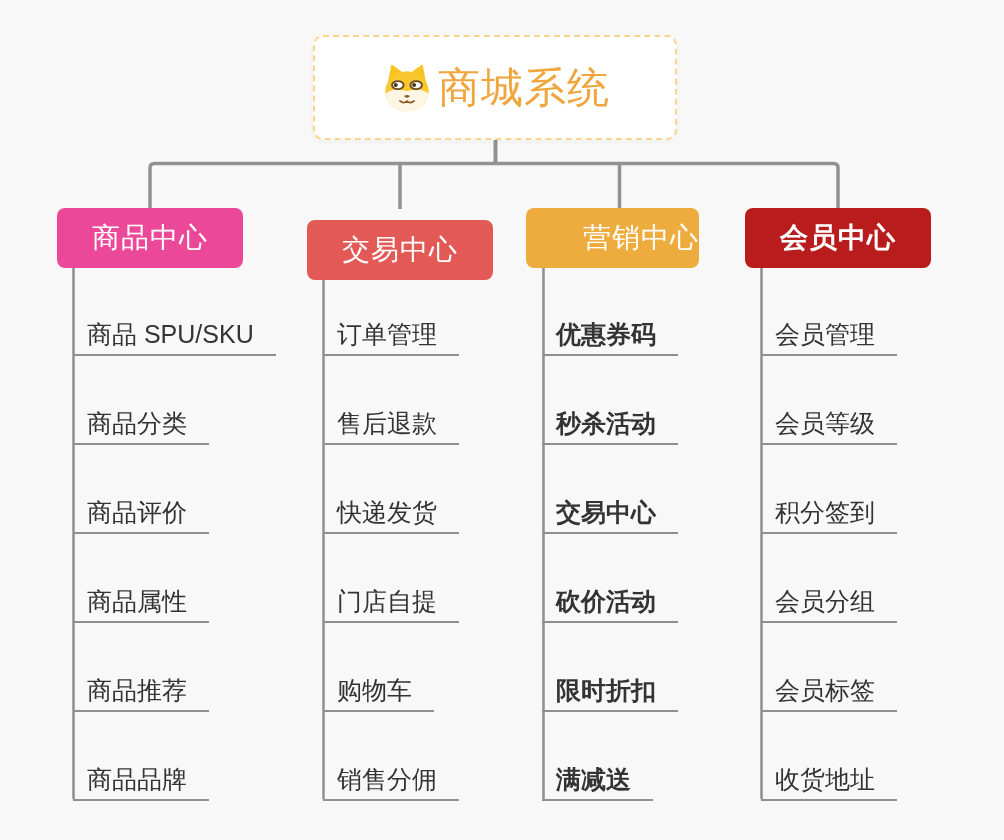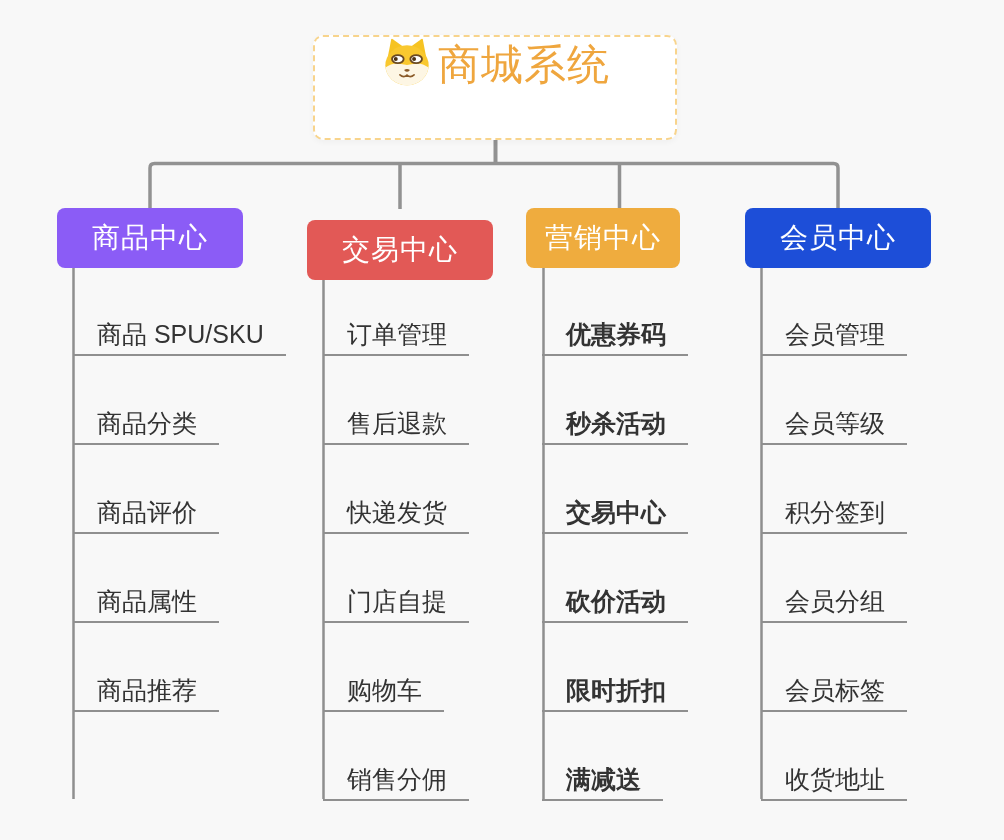--- a/index.html
+++ b/index.html
@@ -17,21 +17,21 @@
 
   
   .root-node {
     position: absolute;
     left: 313px; top: 35px;
     width: 364px; height: 105px;
     background: #ffffff;
     border: 2px dashed #f8d48c;
     border-radius: 10px;
     box-shadow: 0 2px 6px rgba(0,0,0,0.04);
-    display: flex; align-items: flex-start; justify-content: center;
+    display: flex; align-items: center; justify-content: center;
     gap: 4px;
     cursor: pointer;
   }
   .root-title {
     font-size: 42px;
     font-weight: 500;
     color: #efa63e;
     letter-spacing: 1px;
     white-space: nowrap;
   }
@@ -44,38 +44,38 @@
     border-radius: 8px;
     display: flex; align-items: center; justify-content: center;
     color: #ffffff;
     font-size: 28px;
     letter-spacing: 1px;
     cursor: pointer;
     white-space: nowrap;
   }
   .branch-header.b0 { left: 57px;  width: 186px; }
   .branch-header.b1 { left: 307px; width: 186px; margin-top: 12px; }
-  .branch-header.b2 { left: 526px; width: 154px; }
+  .branch-header.b2 { left: 526px; width: 173px; justify-content: flex-end; }
   .branch-header.b3 { left: 745px; width: 186px; }
 
   
   .item-col { position: absolute; top: 268px; width: 250px; height: 540px; }
   .item-col.c0 { left: 73px; }
   .item-col.c1 { left: 323px; }
   .item-col.c2 { left: 542px; font-weight: bold; }
   .item-col.c3 { left: 761px; }
 
   .item {
     position: absolute;
     left: 0;
     height: 42px;
     width: max-content;
     display: flex;
     align-items: flex-end;
-    padding: 0 22px 5px 24px;
+    padding: 0 22px 5px 14px;
     border-bottom: 2px solid #8f8f8f;
     font-size: 25px;
     color: #333333;
     line-height: 1.15;
     white-space: nowrap;
     cursor: pointer;
   }
   .item:nth-child(1) { top: 46px; }
   .item:nth-child(2) { top: 135px; }
   .item:nth-child(3) { top: 224px; }
@@ -122,49 +122,52 @@
       <ellipse cx="43" cy="26.5" rx="7" ry="4.8" fill="#ffffff" stroke="#6b4a23" stroke-width="2.2"></ellipse>
       <circle cx="40.5" cy="26.5" r="2.4" fill="#4e3314"></circle>
 
       <path d="M28.5 39.5 Q32 37.5 35.5 39.5 Q32 44 28.5 39.5 Z" fill="#8a5a28"></path>
 
       <path d="M23.5 45.5 Q27.8 49.5 32 45.8 Q36.2 49.5 40.5 45.5" stroke="#8a5a28" stroke-width="2" fill="none" stroke-linecap="round"></path>
     </svg>
     <span class="root-title">商城系统</span>
   </div>
 
-  <div class="branch-header b0" style="background: #8b5cf6;">
+  <div class="branch-header b0" style="background: #ec4899;">
     <span>商品中心</span>
   </div>
   <div class="branch-header b1" style="background: rgb(226, 89, 86);">
     <span>交易中心</span>
   </div>
   <div class="branch-header b2" style="background: rgb(239, 172, 62);">
     <span>营销中心</span>
   </div>
-  <div class="branch-header b3" style="background: #1d4ed8;">
+  <div class="branch-header b3" style="background: #b91c1c; font-weight: bold;">
     <span>会员中心</span>
   </div>
 
   <div class="item-col c0">
     <div class="item">
         <span>商品 SPU/SKU</span>
       </div>
     <div class="item">
         <span>商品分类</span>
       </div>
     <div class="item">
         <span>商品评价</span>
       </div>
     <div class="item">
         <span>商品属性</span>
       </div>
     <div class="item">
         <span>商品推荐</span>
       </div>
+    <div class="item">
+        <span>商品品牌</span>
+      </div>
   </div>
 
   <div class="item-col c1">
     <div class="item">
         <span>订单管理</span>
       </div>
     <div class="item">
         <span>售后退款</span>
       </div>
     <div class="item">

